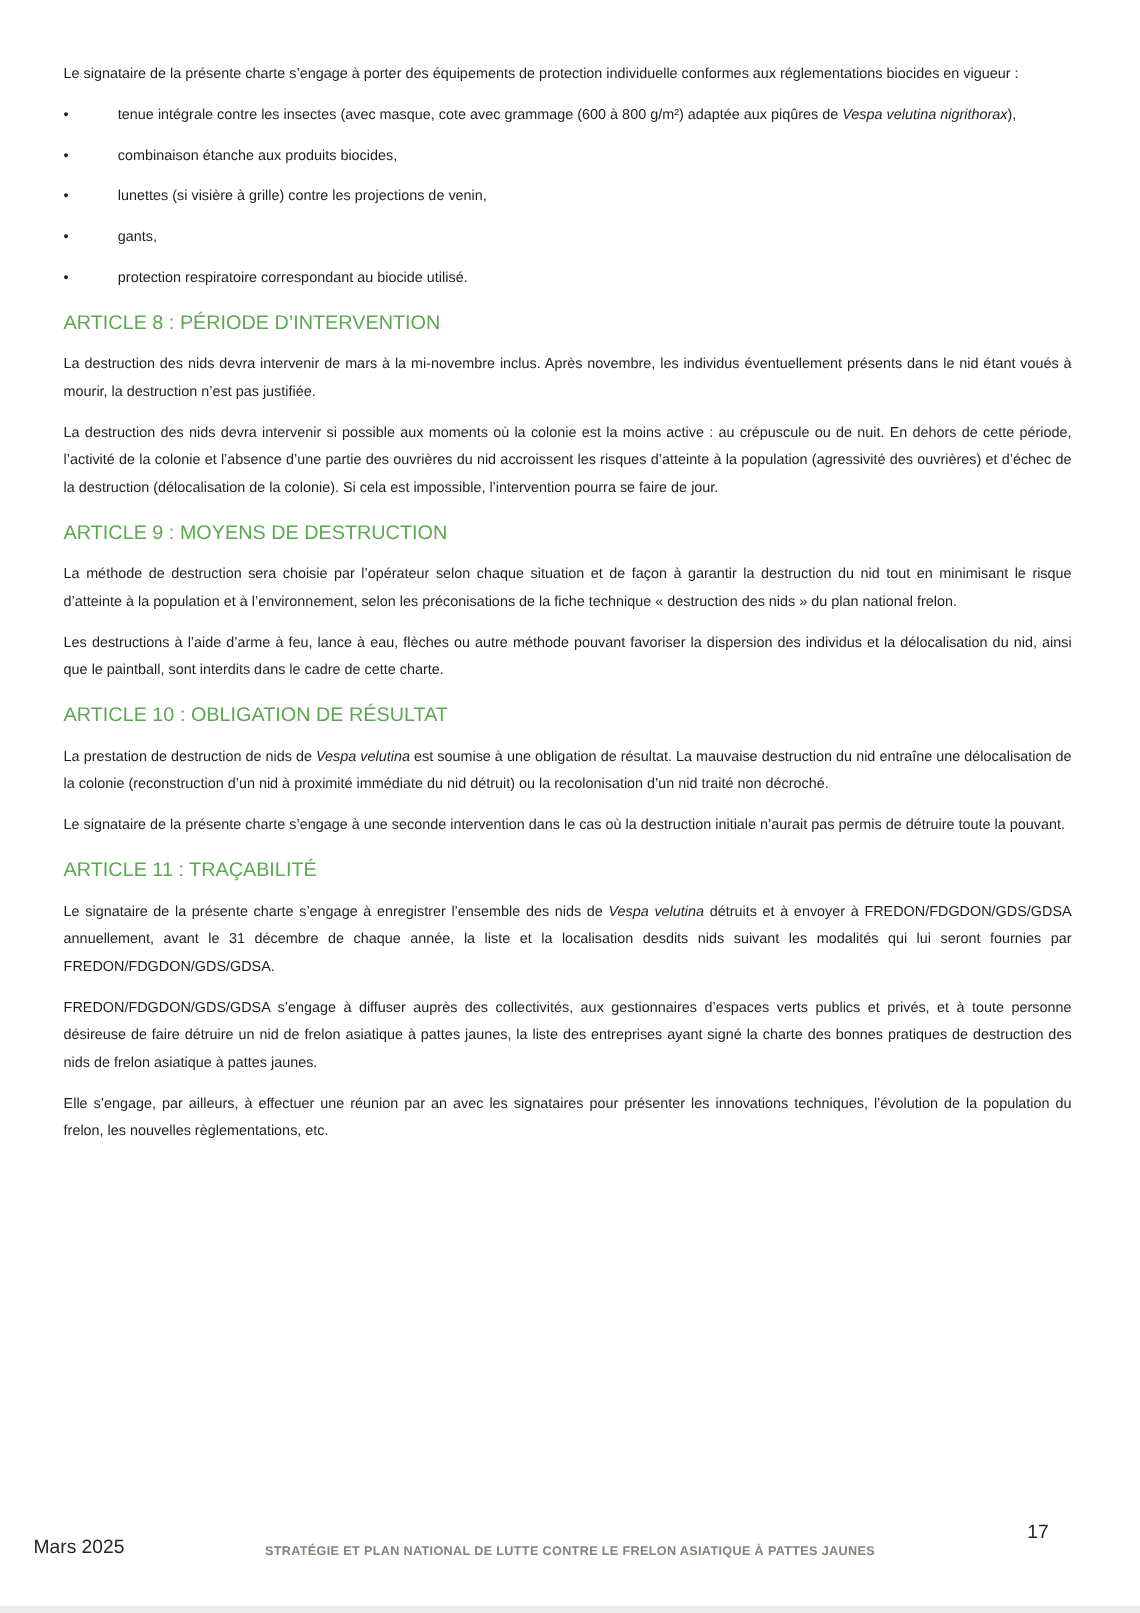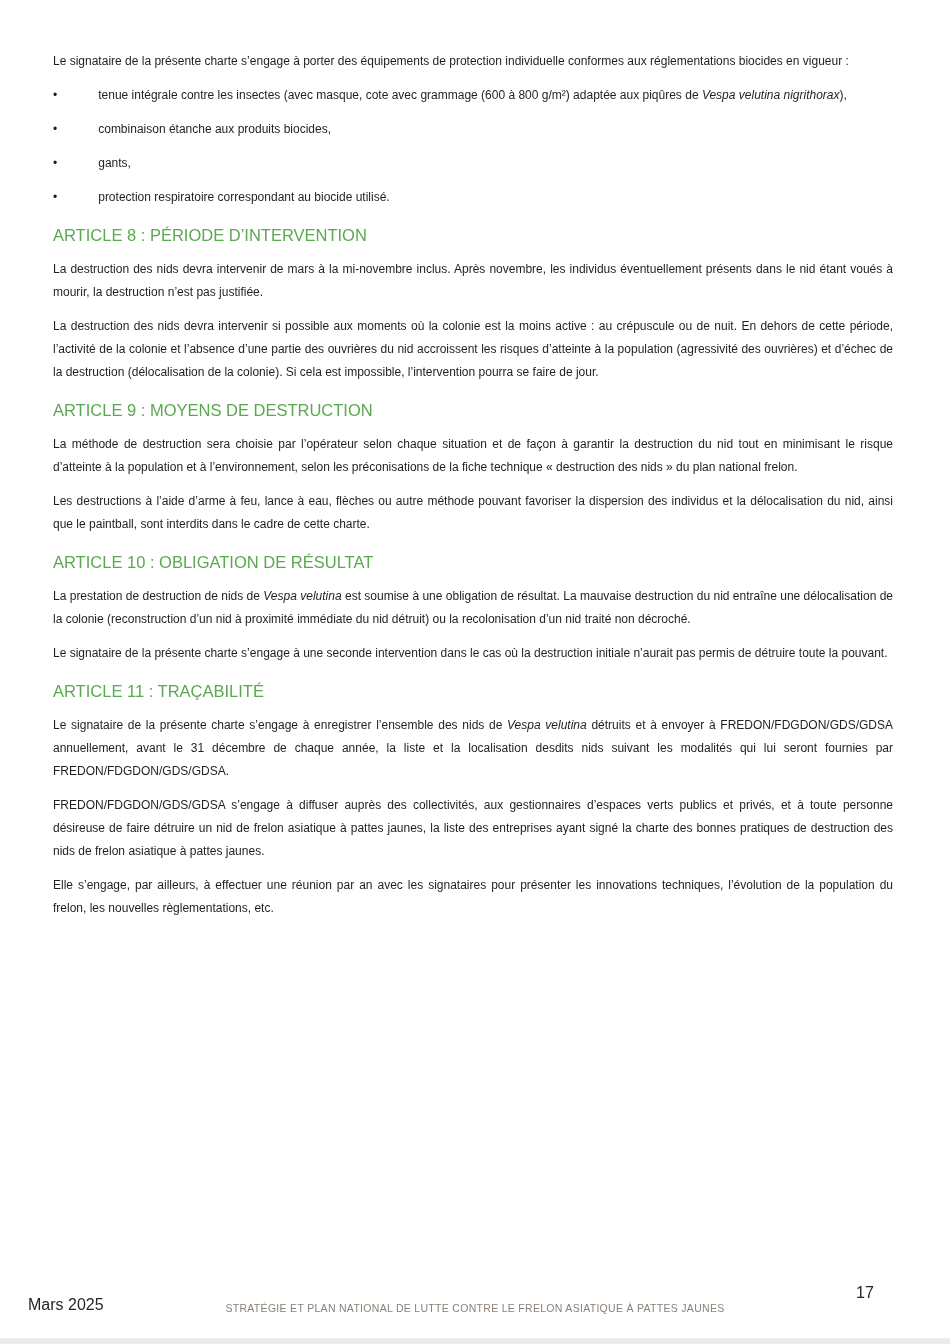--- a/index.html
+++ b/index.html
@@ -33,48 +33,49 @@
   .article-heading{
     margin:15px 0 11px 0;
     font-size:16.5px;
     line-height:23px;
     font-weight:normal;
     color:var(--green);
     text-align:left;
   }
   em{}
   .page-footer{
-    position:absolute;left:0;top:15px;width:950px;height:1296px;pointer-events:none;
+    position:absolute;left:0;top:0;width:950px;height:1296px;pointer-events:none;
   }
   .footer-date{
     position:absolute;left:28px;top:1280px;
     font-size:16px;line-height:20px;color:#262626;
   }
   .footer-running-title{
     position:absolute;left:0;top:1287px;width:950px;
     text-align:center;
-    font-size:10.5px;font-weight:normal;letter-spacing:0.3px;
+    font-size:10.5px;font-weight:bold;letter-spacing:0.3px;
     color:var(--footer-title);
   }
   .footer-page-number{
     position:absolute;left:856px;top:1268px;
     font-size:16px;line-height:20px;color:#262626;
   }
   .page-bottom-edge{
     position:absolute;left:0;bottom:0;width:950px;height:6px;
     background:var(--page-edge);
   }
 </style>
 </head>
 <body>
 
 <div class="doc-content">
     <p class="body-paragraph"><span>Le signataire de la présente charte s’engage à porter des équipements de protection individuelle conformes aux réglementations biocides en vigueur :</span></p>
     <p class="bullet-item"><span class="bullet-marker">•</span><span class="bullet-tab"></span><span>tenue intégrale contre les insectes (avec masque, cote avec grammage (600 à 800 g/m²) adaptée aux piqûres de </span><em>Vespa velutina nigrithorax</em><span>),</span></p>
     <p class="bullet-item"><span class="bullet-marker">•</span><span class="bullet-tab"></span><span>combinaison étanche aux produits biocides,</span></p>
+    <p class="bullet-item"><span class="bullet-marker">•</span><span class="bullet-tab"></span><span>lunettes (si visière à grille) contre les projections de venin,</span></p>
     <p class="bullet-item"><span class="bullet-marker">•</span><span class="bullet-tab"></span><span>gants,</span></p>
     <p class="bullet-item"><span class="bullet-marker">•</span><span class="bullet-tab"></span><span>protection respiratoire correspondant au biocide utilisé.</span></p>
     <h2 class="article-heading">ARTICLE 8 : PÉRIODE D’INTERVENTION</h2>
     <p class="body-paragraph"><span>La destruction des nids devra intervenir de mars à la mi-novembre inclus. Après novembre, les individus éventuellement présents dans le nid étant voués à mourir, la destruction n’est pas justifiée.</span></p>
     <p class="body-paragraph"><span>La destruction des nids devra intervenir si possible aux moments où la colonie est la moins active : au crépuscule ou de nuit. En dehors de cette période, l’activité de la colonie et l’absence d’une partie des ouvrières du nid accroissent les risques d’atteinte à la population (agressivité des ouvrières) et d’échec de la destruction (délocalisation de la colonie). Si cela est impossible, l’intervention pourra se faire de jour.</span></p>
     <h2 class="article-heading">ARTICLE 9 : MOYENS DE DESTRUCTION</h2>
     <p class="body-paragraph"><span>La méthode de destruction sera choisie par l’opérateur selon chaque situation et de façon à garantir la destruction du nid tout en minimisant le risque d’atteinte à la population et à l’environnement, selon les préconisations de la fiche technique « destruction des nids » du plan national frelon.</span></p>
     <p class="body-paragraph"><span>Les destructions à l’aide d’arme à feu, lance à eau, flèches ou autre méthode pouvant favoriser la dispersion des individus et la délocalisation du nid, ainsi que le paintball, sont interdits dans le cadre de cette charte.</span></p>
     <h2 class="article-heading">ARTICLE 10 : OBLIGATION DE RÉSULTAT</h2>
     <p class="body-paragraph"><span>La prestation de destruction de nids de </span><em>Vespa velutina</em><span> est soumise à une obligation de résultat. La mauvaise destruction du nid entraîne une délocalisation de la colonie (reconstruction d’un nid à proximité immédiate du nid détruit) ou la recolonisation d’un nid traité non décroché.</span></p>

